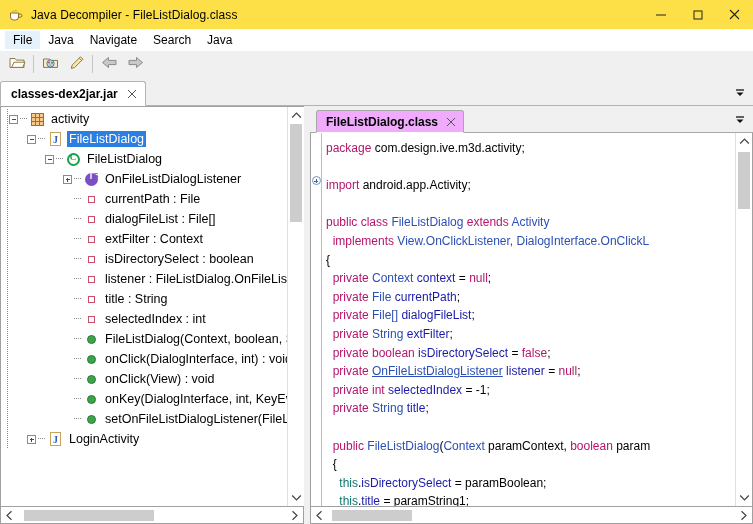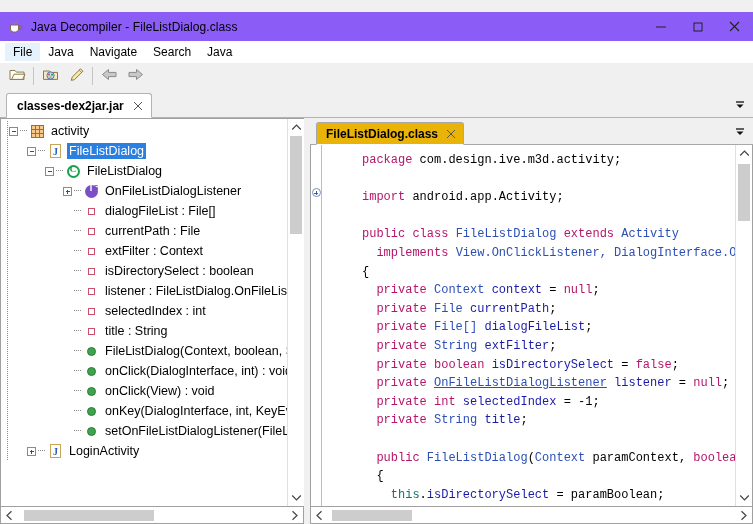--- a/index.html
+++ b/index.html
@@ -6,22 +6,22 @@
   html, body {
     width: 753px; height: 524px;
     overflow: hidden;
     font-family: "Liberation Sans", sans-serif;
     background: #ffffff;
   }
   #app { width: 753px; height: 524px; position: relative; background: #f0f0f0; display: flex; flex-direction: column; }
 
   
   .titlebar {
-    height: 29px; background: #8b5cf6; display: flex; align-items: center;
-    flex: 0 0 29px; position: relative; margin-top: 12px;
+    height: 29px; background: #fde047; display: flex; align-items: center;
+    flex: 0 0 29px; position: relative;
   }
   .titlebar .app-icon {
     width: 16px; height: 16px; margin-left: 8px; margin-right: 7px; position: relative; flex: 0 0 16px;
   }
   .titlebar .title-text {
     font-size: 12px; color: #000; letter-spacing: 0.1px; white-space: nowrap;
   }
   .winbtns { margin-left: auto; display: flex; height: 29px; }
   .winbtn {
     width: 37px; height: 29px; display: flex; align-items: center; justify-content: center;
@@ -42,21 +42,21 @@
   .toolbar {
     height: 26px; flex: 0 0 26px; background: #f0f0f0; display: flex; align-items: center;
     padding-left: 4px; gap: 0px;
   }
   .tbtn { width: 26px; height: 24px; display: flex; align-items: center; justify-content: center; }
   .tsep { width: 1px; height: 18px; background: #c6c6c6; margin: 0 3px; }
 
   
   .tabstrip {
     height: 29px; flex: 0 0 29px; background: #f0f0f0; position: relative;
-    display: flex; align-items: flex-end; padding-left: 6px;
+    display: flex; align-items: flex-end; 
     border-bottom: 1px solid #b3b3b3;
   }
   .ptab {
     height: 25px; background: #ffffff; border: 1px solid #b3b3b3; border-bottom: 1px solid #ffffff;
     border-radius: 3px 3px 0 0; display: flex; align-items: center; padding: 0 7px 0 10px;
     position: relative; bottom: -1px; gap: 8px;
   }
   .ptab .label { font-size: 12px; font-weight: bold; color: #000; white-space: nowrap; }
   .tab-close { width: 12px; height: 12px; display: flex; align-items: center; justify-content: center; }
   .strip-chevron { position: absolute; right: 6px; bottom: 5px; width: 14px; height: 14px; display:flex; align-items:center; justify-content:center;}
@@ -114,37 +114,37 @@
   .ic-interface .sup{position:absolute;right:-1px;top:-1px;font-size:7px;color:#7b4fc4;font-weight:bold;}
   .ic-field { width:7px;height:7px;border:1.5px solid #c94f6d; background:#fff; }
   .ic-method { width:9px;height:9px;border-radius:50%;background:#3fa34d; border:1px solid #2c7a38;}
 
   
   .code-tabstrip {
     height: 27px; flex: 0 0 27px; background: #f0f0f0; display: flex; align-items: flex-end;
     padding-left: 6px; position: relative; border-bottom: 1px solid #a8a8a8;
   }
   .ctab {
-    height: 23px; background: #eab308; border: 1px solid #a8a8a8; border-bottom: 1px solid #ffffff;
+    height: 23px; background: #f0abfc; border: 1px solid #a8a8a8; border-bottom: 1px solid #ffffff;
     border-radius: 3px 3px 0 0; display: flex; align-items: center; padding: 0 6px 0 9px; gap: 7px;
     position: relative; bottom: -1px;
   }
   .ctab .label { font-size: 12px; font-weight: bold; color:#000; white-space: nowrap; }
   .code-wrap {
     flex: 1 1 auto; background: #ffffff; border: 1px solid #a0a0a0; border-top: none;
     display: flex; min-height: 0; overflow: hidden; position: relative;
   }
   .gutter { width: 11px; flex: 0 0 11px; background: #ffffff; border-right: 1px solid #c8b8b8; position: relative; padding-top: 6px;}
   .fold-mark { width: 9px; height: 9px; border: 1px solid #7a8fb5; border-radius: 50%; background:#fff; position: relative; margin: 0 auto;}
   .fold-mark::before{content:"";position:absolute;left:1.5px;top:3.5px;width:4px;height:1px;background:#3b5ea8;}
   .fold-mark::after{content:"";position:absolute;left:3px;top:2px;width:1px;height:4px;background:#3b5ea8;}
   .code-area {
     flex: 1 1 auto; overflow: hidden; position: relative; padding: 6px 0 0 4px; min-width:0;
-    font-family: Liberation Mono, monospace;
-    font-size: 12px; line-height: 18.6px; white-space: pre; color: #000; margin-left: 36px;
+    font-family: Liberation Sans, sans-serif;
+    font-size: 12px; line-height: 18.6px; white-space: pre; color: #000;
   }
   .code-line { height: 18.6px; white-space: pre; }
   .kw { color: #b5156b; font-weight: normal; }
   .ty { color: #2b4fb5; }
   .nm { color: #1a1aa8; }
   .th { color: #0f766e; }
   .u { text-decoration: underline; }
 
   
   .vsb {
@@ -328,38 +328,38 @@
               </span>
               <span class="node-label">OnFileListDialogListener</span>
             </div>
             <div class="tree-node">
               <span class="indent vline" style="width: 60px;"></span>
               <span class="twisty"></span>
               <span class="dots"></span>
               <span class="icon-slot">
                 <span class="ic-field"></span>
               </span>
+              <span class="node-label">currentPath : File</span>
+            </div>
+            <div class="tree-node">
+              <span class="indent vline" style="width: 60px;"></span>
+              <span class="twisty"></span>
+              <span class="dots"></span>
+              <span class="icon-slot">
+                <span class="ic-field"></span>
+              </span>
               <span class="node-label">dialogFileList : File[]</span>
             </div>
             <div class="tree-node">
               <span class="indent vline" style="width: 60px;"></span>
               <span class="twisty"></span>
               <span class="dots"></span>
               <span class="icon-slot">
                 <span class="ic-field"></span>
               </span>
-              <span class="node-label">currentPath : File</span>
-            </div>
-            <div class="tree-node">
-              <span class="indent vline" style="width: 60px;"></span>
-              <span class="twisty"></span>
-              <span class="dots"></span>
-              <span class="icon-slot">
-                <span class="ic-field"></span>
-              </span>
               <span class="node-label">extFilter : Context</span>
             </div>
             <div class="tree-node">
               <span class="indent vline" style="width: 60px;"></span>
               <span class="twisty"></span>
               <span class="dots"></span>
               <span class="icon-slot">
                 <span class="ic-field"></span>
               </span>
               <span class="node-label">isDirectorySelect : boolean</span>
@@ -373,30 +373,30 @@
               </span>
               <span class="node-label">listener : FileListDialog.OnFileListDialogListener</span>
             </div>
             <div class="tree-node">
               <span class="indent vline" style="width: 60px;"></span>
               <span class="twisty"></span>
               <span class="dots"></span>
               <span class="icon-slot">
                 <span class="ic-field"></span>
               </span>
+              <span class="node-label">title : String</span>
+            </div>
+            <div class="tree-node">
+              <span class="indent vline" style="width: 60px;"></span>
+              <span class="twisty"></span>
+              <span class="dots"></span>
+              <span class="icon-slot">
+                <span class="ic-field"></span>
+              </span>
               <span class="node-label">selectedIndex : int</span>
-            </div>
-            <div class="tree-node">
-              <span class="indent vline" style="width: 60px;"></span>
-              <span class="twisty"></span>
-              <span class="dots"></span>
-              <span class="icon-slot">
-                <span class="ic-field"></span>
-              </span>
-              <span class="node-label">title : String</span>
             </div>
             <div class="tree-node">
               <span class="indent vline" style="width: 60px;"></span>
               <span class="twisty"></span>
               <span class="dots"></span>
               <span class="icon-slot">
                 <span class="ic-method"></span>
               </span>
               <span class="node-label">FileListDialog(Context, boolean, String, String)</span>
             </div>

